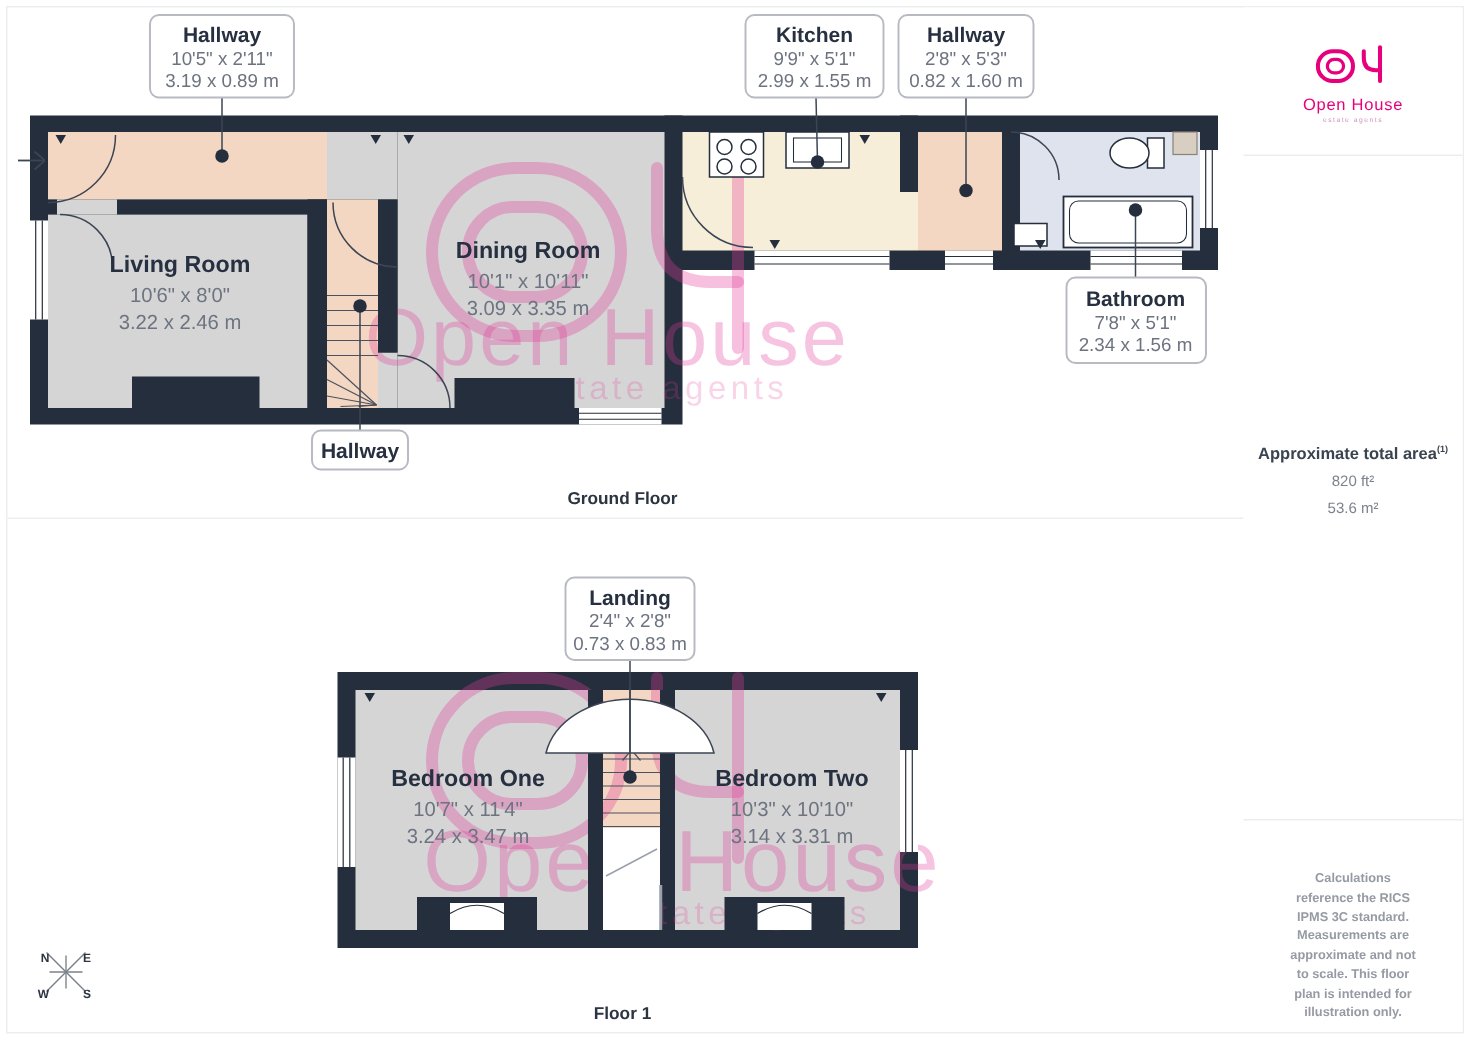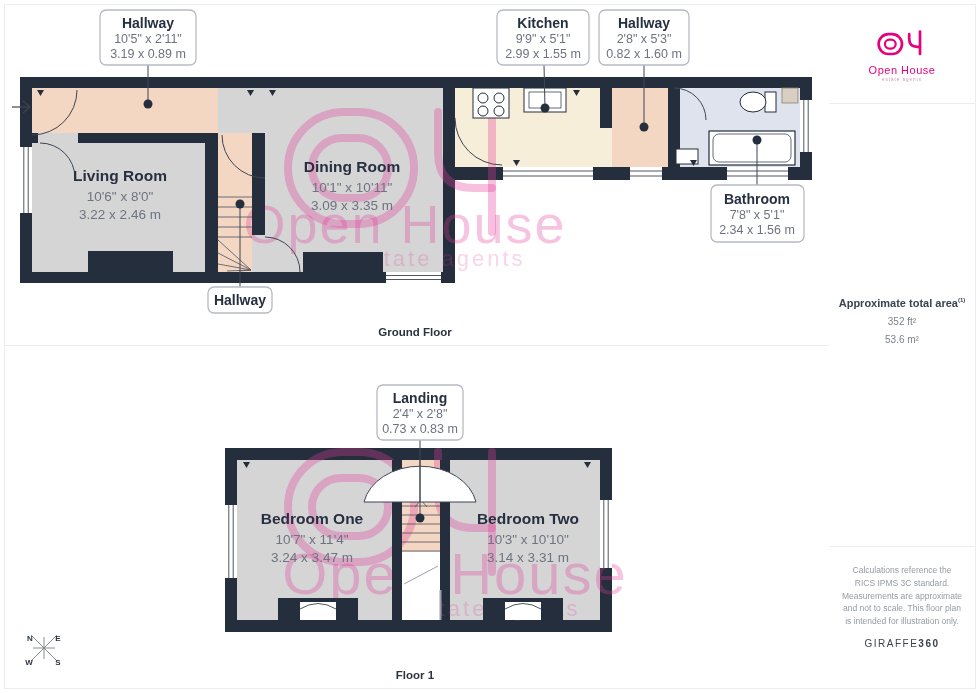--- a/index.html
+++ b/index.html
@@ -23,21 +23,21 @@
            align-items:center;justify-content:center;}
   .oh-name{color:#e6007e;font-size:11px;margin-top:1px;letter-spacing:0.5px;}
   .oh-tag{color:#cf8fb4;font-size:4.5px;margin-top:1px;letter-spacing:1px;}
   .sb-area{height:443px;border-bottom:1px solid #ecedef;text-align:center;box-sizing:border-box;padding-top:193px;}
   .sb-area-title{font-size:11px;font-weight:700;color:#3a4350;}
   .sb-area-title sup{font-size:6px;}
   .sb-area-val{font-size:10px;color:#7c828c;margin-top:7px;}
   .sb-note1{height:36px;border-bottom:1px solid #ecedef;display:flex;align-items:center;justify-content:center;
             font-size:7.5px;color:#959aa3;white-space:nowrap;}
   .sb-note2{box-sizing:border-box;padding:16px 12px 0 12px;text-align:center;}
-  .sb-note2 p{margin:1px;font-size:8.5px;line-height:1.5;color:#959aa3;}
+  .sb-note2 p{margin:16px;font-size:8.5px;line-height:1.5;color:#959aa3;font-weight:bold;}
   .giraffe{margin-top:10px;font-size:10px;color:#3a4350;letter-spacing:1.5px;}
   .giraffe b{font-weight:700;}
 </style>
 </head>
 <body>
 
 <div class="page">
   <div class="frame"></div>
 
   <svg class="plan" width="828" height="693" viewBox="0 0 828 693">
@@ -316,21 +316,21 @@
         <rect x="11" y="14" width="12" height="10" rx="5" fill="none" stroke="#e6007e" stroke-width="2.4"></rect>
         <path d="M 38 8 L 38 13 Q 38 22 47 22 L 50 22" fill="none" stroke="#e6007e" stroke-width="3" stroke-linecap="round"></path>
         <path d="M 50 5 L 50 30" fill="none" stroke="#e6007e" stroke-width="3" stroke-linecap="round"></path>
       </svg>
       <div class="oh-name">Open House</div>
       <div class="oh-tag">estate agents</div>
     </div>
 
     <div class="sb-area">
       <div class="sb-area-title"><span>Approximate total area</span><sup>(1)</sup></div>
-      <div class="sb-area-val">352 ft²</div>
+      <div class="sb-area-val">820 ft²</div>
       <div class="sb-area-val">53.6 m²</div>
     </div>
 
 
     <div class="sb-note2">
       <p>Calculations reference the RICS IPMS 3C standard. Measurements are approximate and not to scale. This floor plan is intended for illustration only.</p>
       <div class="giraffe"><span>GIRAFFE</span><b>360</b></div>
     </div>
   </div>
 </div>

